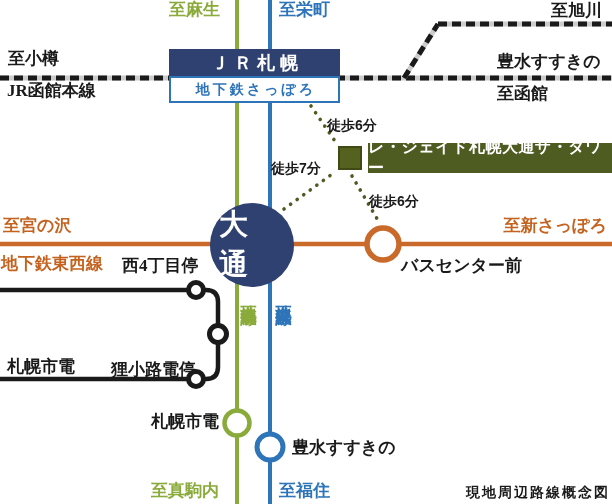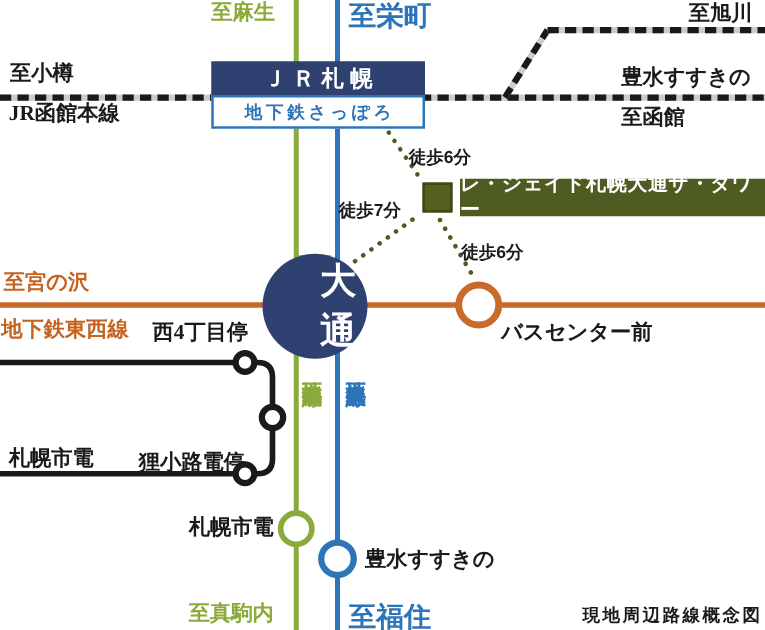--- a/index.html
+++ b/index.html
@@ -5,41 +5,41 @@
   html,body{margin:0;padding:0;background:#fff;}
   #map{
     position:relative;width:612px;height:504px;background:#ffffff;overflow:hidden;
     font-family:"Liberation Serif","DejaVu Serif",serif;color:#1a1a1a;
   }
   #linework{position:absolute;left:0;top:0;width:612px;height:504px;}
   .lbl{position:absolute;white-space:nowrap;line-height:1.1;}
   .sans{font-family:"Liberation Sans","DejaVu Sans",sans-serif;}
   .black{color:#1a1a1a;font-weight:bold;font-size:17px;}
   .green{color:#8aab3b;font-weight:bold;font-size:17px;}
-  .blue{color:#2e74b8;font-weight:bold;font-size:22px;}
+  .blue{color:#2e74b8;font-weight:bold;font-size:17px;}
   .orange{color:#c4631f;font-weight:bold;font-size:17px;}
   .station-name{font-size:17px;font-weight:bold;color:#1a1a1a;}
   .walk{font-size:14px;font-weight:bold;color:#1a1a1a;}
   .vtext{writing-mode:vertical-rl;text-orientation:upright;letter-spacing:1px;}
 
   #jr-sapporo-box{
     position:absolute;left:169px;top:49px;width:171px;height:27px;background:#2e4170;
     display:flex;align-items:center;justify-content:center;color:#fff;
     font-size:18px;font-weight:bold;letter-spacing:5px;padding-left:5px;box-sizing:border-box;
   }
   #subway-sapporo-box{
     position:absolute;left:169px;top:76px;width:171px;height:27px;background:#fff;
     border:2px solid #2e74b8;box-sizing:border-box;
     display:flex;align-items:center;justify-content:center;color:#2e74b8;
     font-size:14px;font-weight:bold;letter-spacing:3px;padding-left:3px;
   }
   #odori-circle{
     position:absolute;left:210px;top:203px;width:84px;height:84px;border-radius:50%;
     background:#2e4170;display:flex;align-items:center;justify-content:center;
-    color:#fff;font-size:29px;font-weight:bold;letter-spacing:9px;padding-left:9px;box-sizing:border-box;text-align:right;
+    color:#fff;font-size:29px;font-weight:bold;letter-spacing:9px;padding-left:9px;box-sizing:border-box;
   }
   #property-square{
     position:absolute;left:338px;top:146px;width:24px;height:24px;
     background:#55621f;border:2px solid #3f4a14;box-sizing:border-box;
   }
   #property-box{
     position:absolute;left:368px;top:143px;width:244px;height:30px;background:#4e5b21;
     display:flex;align-items:center;justify-content:center;color:#fff;
     font-size:16px;font-weight:bold;letter-spacing:0.5px;
   }
@@ -96,20 +96,21 @@
   <div id="subway-sapporo-box">地下鉄さっぽろ</div>
 
   <div class="lbl walk sans" style="left:327px;top:118px;">徒歩6分</div>
   <div class="lbl walk sans" style="left:271px;top:161px;">徒歩7分</div>
   <div class="lbl walk sans" style="left:369px;top:194px;">徒歩6分</div>
 
   <div id="property-square"></div>
   <div id="property-box">レ・ジェイド札幌大通ザ・タワー</div>
 
   <div class="lbl orange" style="left:3px;top:217px;">至宮の沢</div>
+  <div class="lbl orange" style="right:5px;top:217px;">至新さっぽろ</div>
   <div class="lbl orange" style="left:1px;top:255px;">地下鉄東西線</div>
   <div class="lbl station-name" style="left:401px;top:257px;">バスセンター前</div>
 
   <div id="odori-circle">大通</div>
 
   <div class="lbl station-name" style="left:122px;top:257px;">西4丁目停</div>
   <div class="lbl station-name" style="left:111px;top:325px;margin-top:36px;">狸小路電停</div>
   <div class="lbl station-name" style="left:7px;top:358px;">札幌市電</div>
 
   <div class="lbl green vtext" style="left:240px;top:292px;font-size:16px;">地下鉄南北線</div>

